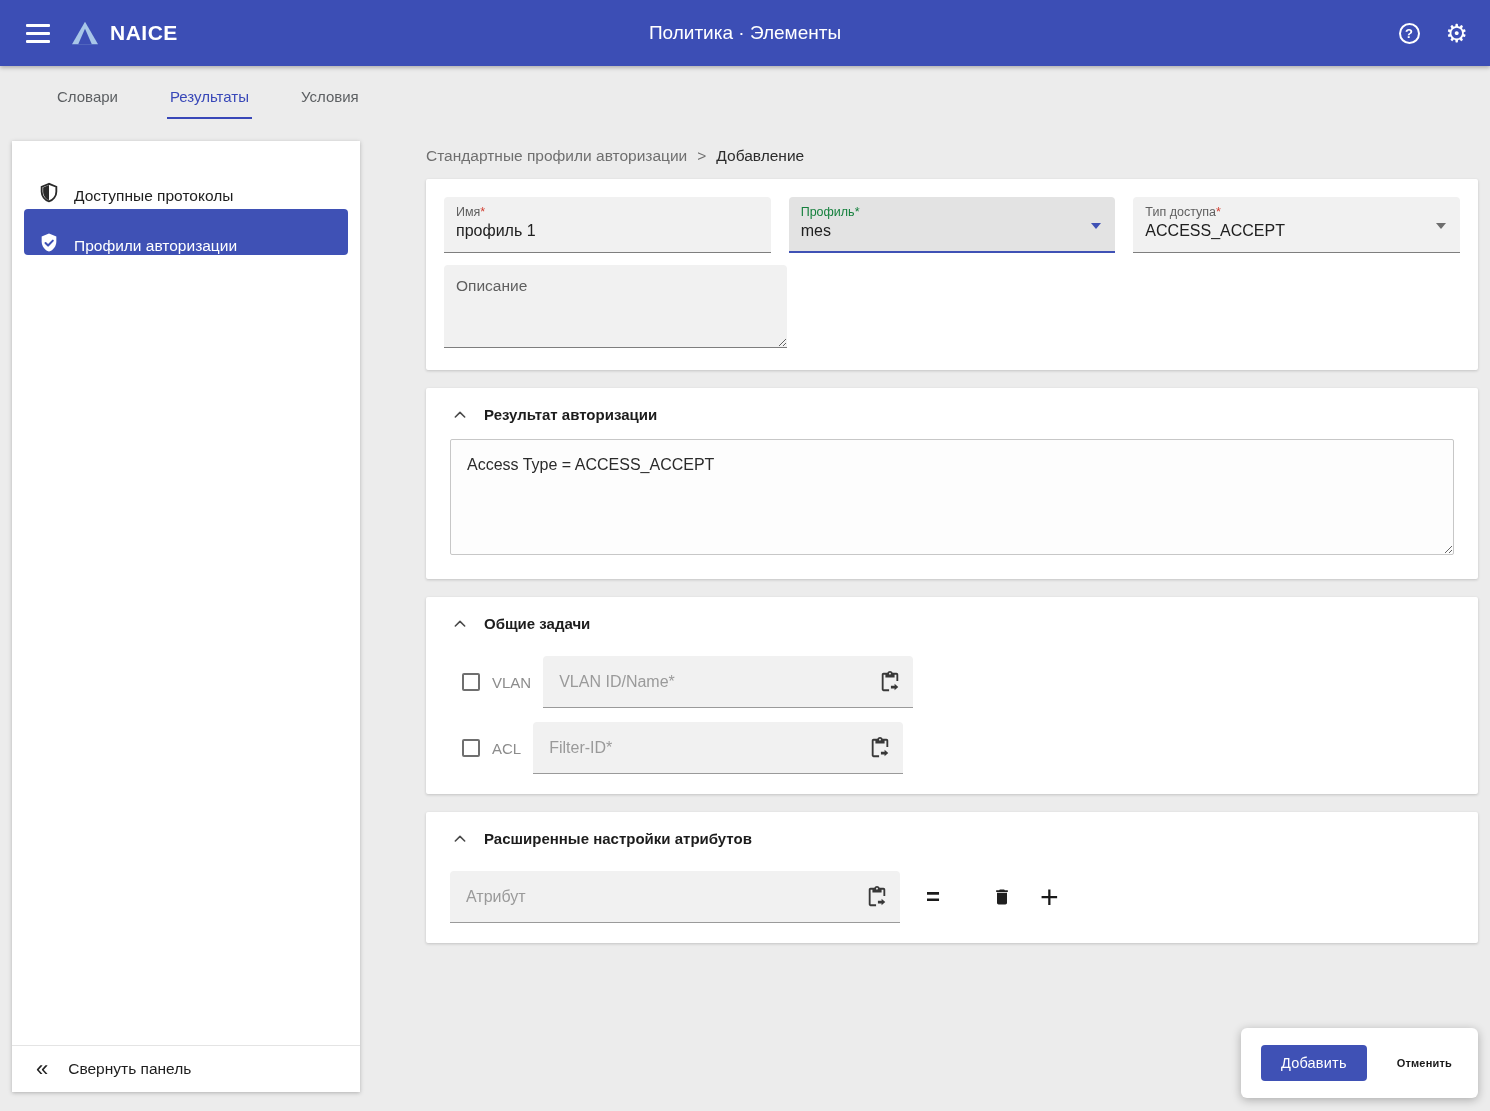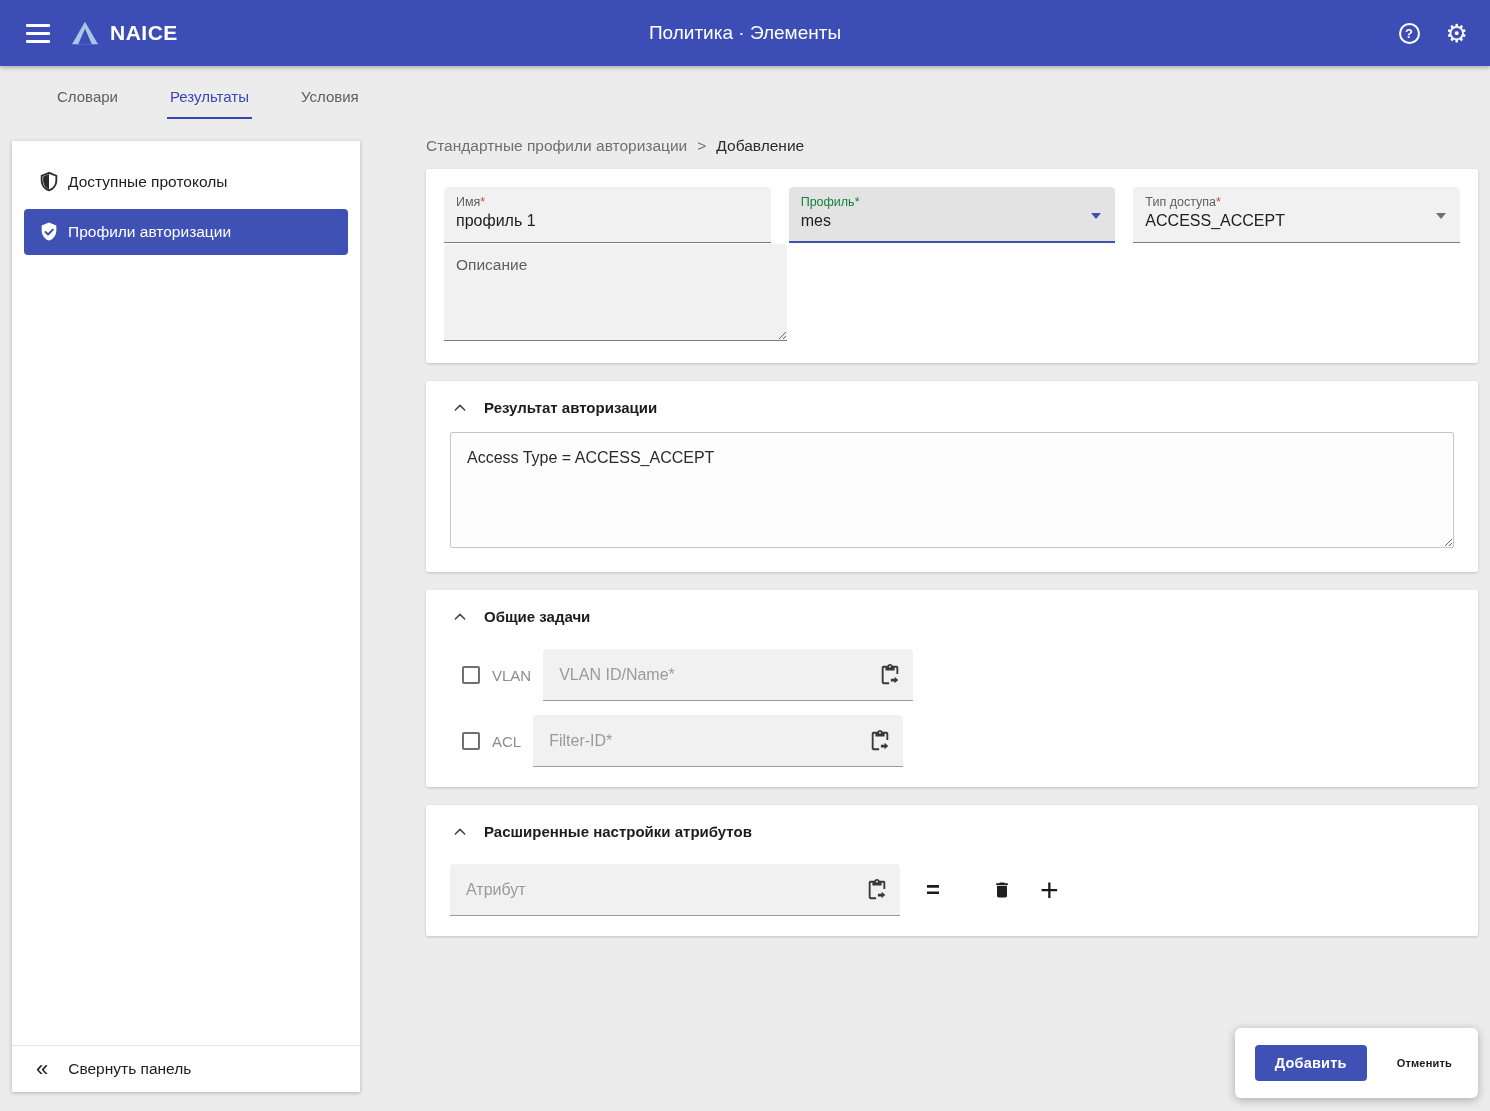--- a/index.html
+++ b/index.html
@@ -42,33 +42,33 @@
   .tab.active { color:#3847b8; border-bottom-color:#3847b8; }
 
   
   .sidebar {
     position:absolute; left:12px; top:141px; bottom:19px; width:348px;
     background:#fff; box-shadow:0 1px 4px rgba(0,0,0,.25);
     display:flex; flex-direction:column;
   }
   .side-list { padding:18px 12px; display:flex; flex-direction:column; gap:4px; }
   .side-item {
-    display:flex; align-items:center; gap:8px; height:46px; padding:0 14px;
+    display:flex; align-items:flex-end; gap:14px; height:46px; padding:0 14px;
     border-radius:4px; cursor:pointer; font-size:15.5px; color:#1d1d1d;
   }
   .side-item.selected { background:#3f51b5; color:#fff; }
   .side-footer {
     margin-top:auto; border-top:1px solid #e4e4e4; height:47px;
     display:flex; align-items:center; gap:20px; padding-left:24px;
     cursor:pointer; font-size:15.5px; color:#1d1d1d;
   }
   .chev2 { font-size:22px; line-height:1; color:#222; }
 
   
-  .main { position:absolute; left:378px; top:131px; width:1100px;padding-left:48px; }
+  .main { position:absolute; left:378px; top:141px; width:1100px;padding-left:48px; }
   .breadcrumb { display:flex; gap:10px; align-items:center; font-size:15.5px; margin:6px 0 14px 0; color:#6f6f6f; }
   .breadcrumb .parent { cursor:pointer; }
   .breadcrumb .current { color:#2b2b2b; }
 
   .card { background:#fff; box-shadow:0 1px 3px rgba(0,0,0,.18); border-radius:2px; margin-bottom:18px; }
 
   
   .card-form { padding:18px; }
   .fields-row { display:flex; gap:18px; }
   .fld {
@@ -86,21 +86,21 @@
   .fld.select { cursor:pointer; }
   .fld.focused { background:#e3e3e3; border-bottom:2px solid #3f51b5; }
   .fld.focused .lbl, .fld.focused .lbl .req { color:#15803d; }
   .arrow {
     position:absolute; right:14px; top:26px; width:0; height:0;
     border-left:5.5px solid transparent; border-right:5.5px solid transparent;
     border-top:6px solid #6e6e6e;
   }
   .fld.focused .arrow { border-top-color:#3f51b5; }
   .desc-area {
-    margin-top:1px; width:343px; height:97px;
+    margin-top:12px; width:343px; height:83px;
     background:#f1f1f1; border:none; border-bottom:1px solid #7e7e7e;
     border-radius:4px 4px 0 0; padding:12px;
     font-size:15.5px; font-family:inherit; color:#333; resize:both; outline:none;
   }
   .desc-area::placeholder { color:#5f5f5f; }
 
   
   .section { padding:18px 24px 20px; }
   .sec-head { display:flex; align-items:center; gap:16px; padding-left:2px; }
   .sec-title { font-size:15px; font-weight:700; color:#1c1c1c; }
@@ -143,21 +143,21 @@
   .plus-btn { cursor:pointer; font-size:32px; font-weight:400; color:#1a1a1a; line-height:1; margin-left:28px; }
 
   
   .action-card {
     position:absolute; right:12px; bottom:13px;
     background:#fff; border-radius:6px; box-shadow:0 2px 10px rgba(0,0,0,.28);
     padding:17px 20px; display:flex; align-items:center; gap:24px; z-index:20;
   }
   .btn-primary {
     background:#3f51b5; color:#fff; border:none; border-radius:4px;
-    padding:10px 20px; font-size:14.5px; font-weight:700; font-family:inherit;
+    padding:10px 20px; font-size:14.5px; font-weight:400; font-family:inherit;
     cursor:pointer; letter-spacing:.2px;
   }
   .btn-text {
     background:none; border:none; font-size:11px; font-weight:700;
     font-family:inherit; color:#191919; cursor:pointer; letter-spacing:.2px;
   }
 </style>
 </head>
 <body>
 

